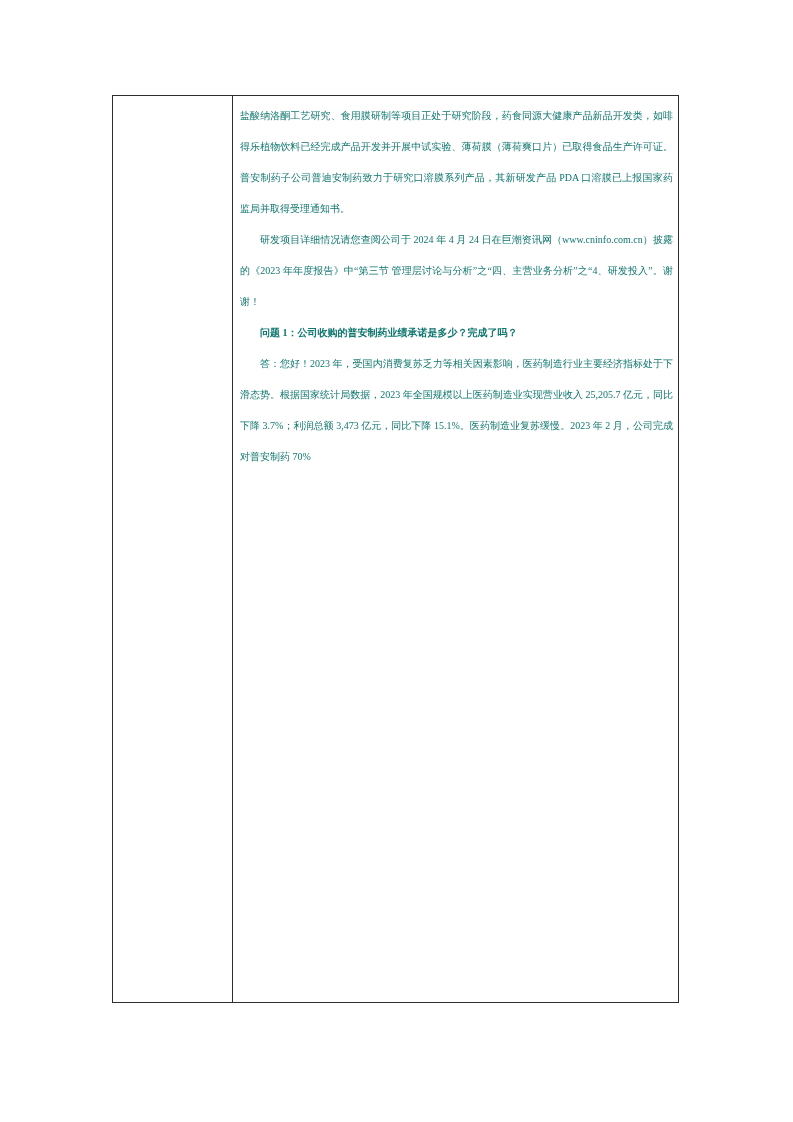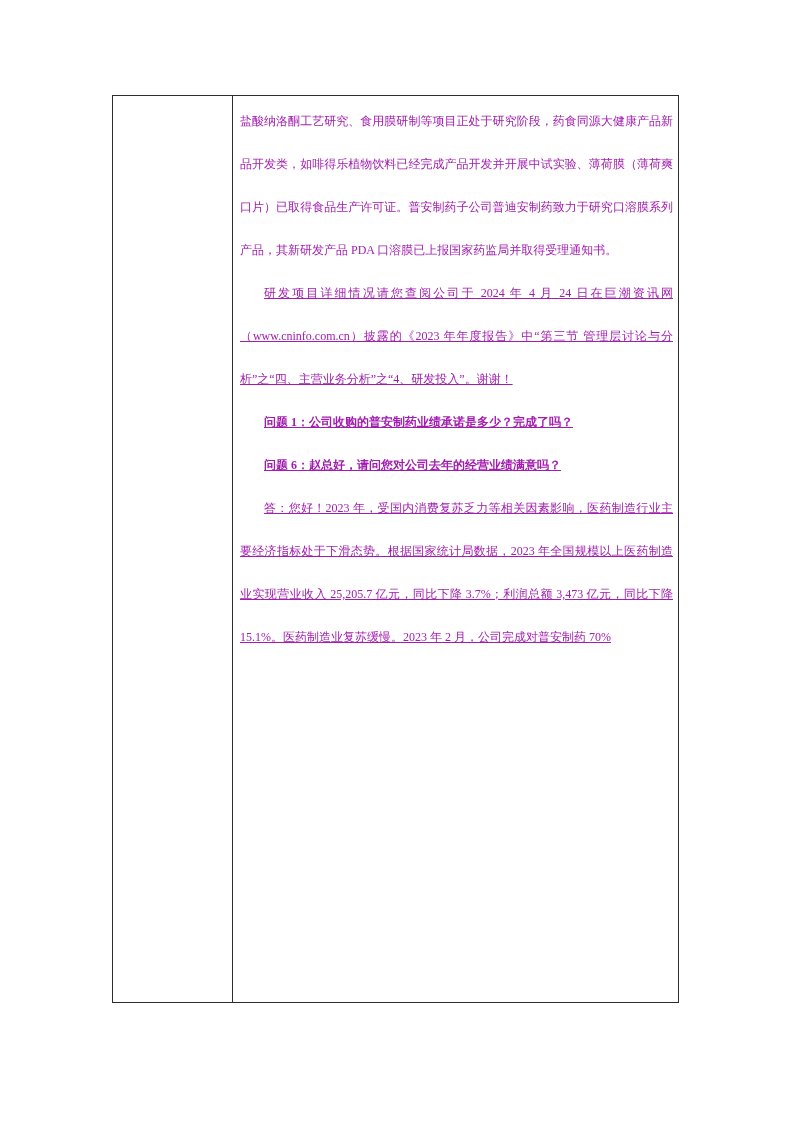--- a/index.html
+++ b/index.html
@@ -27,37 +27,36 @@
     width: 120px;
     border-right: 1.4px solid #2e2e2e;
     flex: none;
   }
   .cell-right {
     flex: 1;
     padding: 4px 5px 0 7px;
     overflow: hidden;
   }
   .cell-right p {
-    font-size: 12px;
-    line-height: 43px;
-    color: #a21caf;
+    font-size: 10px;
+    line-height: 31px;
+    color: #0f766e;
     text-align: justify;
     text-justify: inter-ideograph;
     word-break: break-word;
   }
-  .cell-right p.indent { text-indent: 2em; text-decoration: underline; }
+  .cell-right p.indent { text-indent: 2em; }
   .cell-right p.bold { font-weight: bold; }
 </style>
 </head>
 <body>
 
 <div class="page">
   <div class="doc-table">
     <div class="cell-left"></div>
     <div class="cell-right">
       <p>盐酸纳洛酮工艺研究、食用膜研制等项目正处于研究阶段，药食同源大健康产品新品开发类，如啡得乐植物饮料已经完成产品开发并开展中试实验、薄荷膜（薄荷爽口片）已取得食品生产许可证。普安制药子公司普迪安制药致力于研究口溶膜系列产品，其新研发产品 PDA 口溶膜已上报国家药监局并取得受理通知书。</p>
       <p class="indent">研发项目详细情况请您查阅公司于 2024 年 4 月 24 日在巨潮资讯网（www.cninfo.com.cn）披露的《2023 年年度报告》中“第三节 管理层讨论与分析”之“四、主营业务分析”之“4、研发投入”。谢谢！</p>
       <p class="indent bold">问题 1：公司收购的普安制药业绩承诺是多少？完成了吗？</p>
-      <p class="indent bold">问题 6：赵总好，请问您对公司去年的经营业绩满意吗？</p>
       <p class="indent">答：您好！2023 年，受国内消费复苏乏力等相关因素影响，医药制造行业主要经济指标处于下滑态势。根据国家统计局数据，2023 年全国规模以上医药制造业实现营业收入 25,205.7 亿元，同比下降 3.7%；利润总额 3,473 亿元，同比下降 15.1%。医药制造业复苏缓慢。2023 年 2 月，公司完成对普安制药 70%</p>
     </div>
   </div>
 </div>
 
 </body></html>

